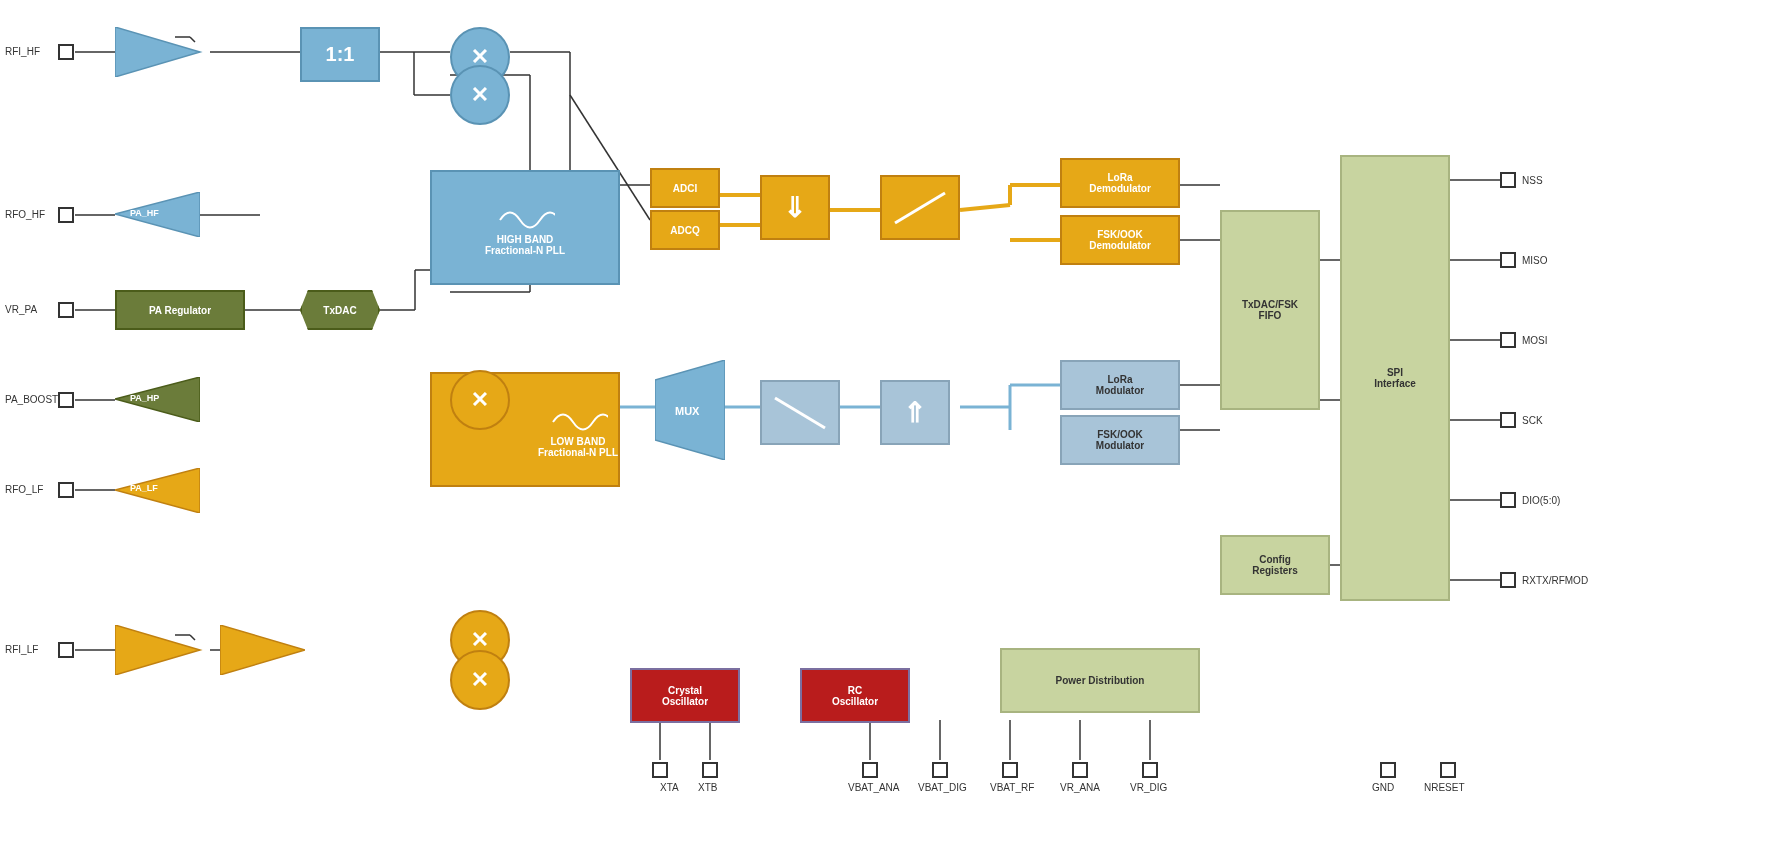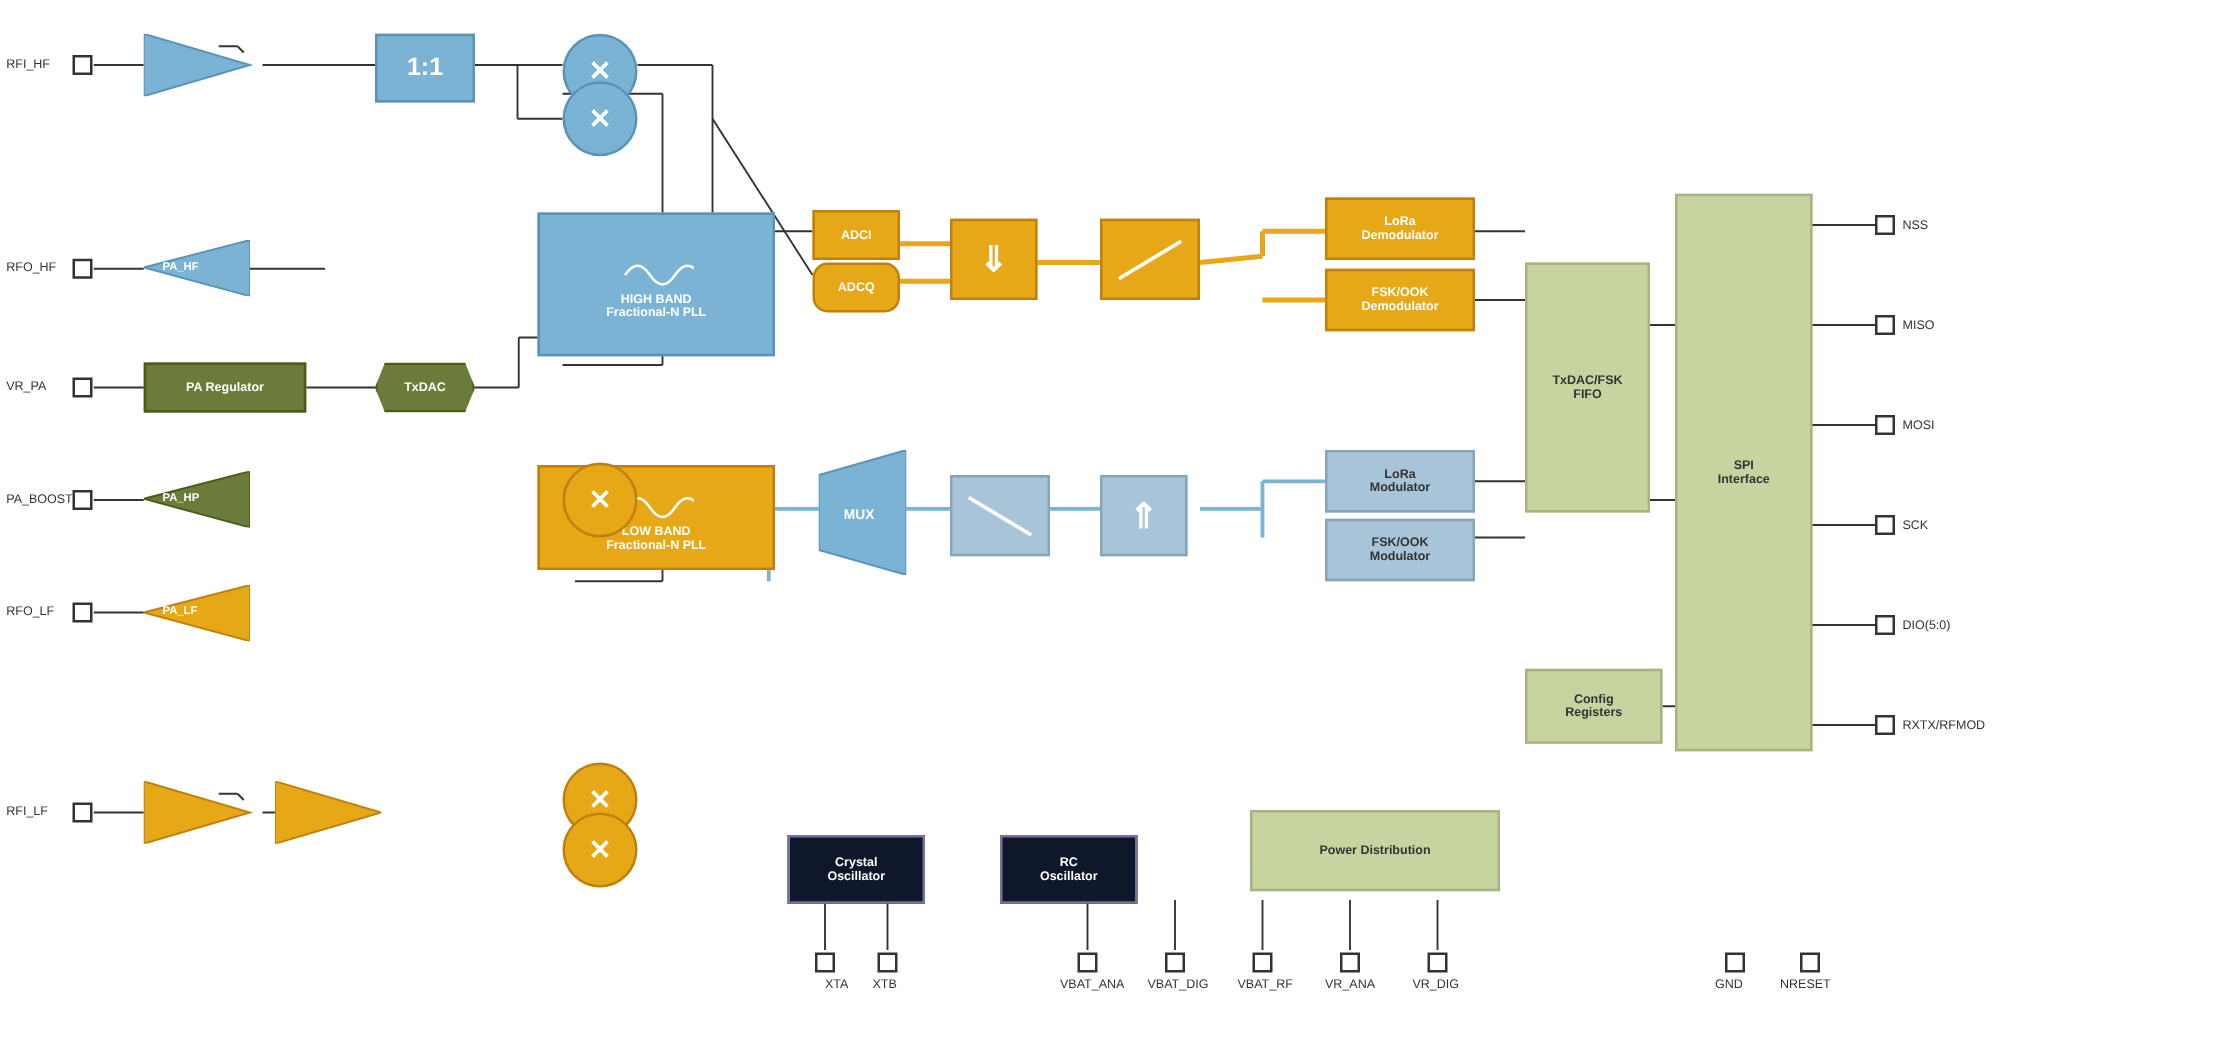--- a/index.html
+++ b/index.html
@@ -23,21 +23,21 @@
       justify-content: center;
       text-align: center;
       font-weight: bold;
       font-size: 10px;
       border: 2px solid rgba(0,0,0,0.3);
     }
     
     .blue { background: #7ab3d4; border-color: #5a93b4; color: #fff; }
     .orange { background: #e6a817; border-color: #c08010; color: #fff; }
     .green-dark { background: #6b7c3a; border-color: #4b5c1a; color: #fff; }
-    .purple { background: #0f172a; border-color: #7b6fa0; color: #fff; }
+    .purple { background: #b91c1c; border-color: #7b6fa0; color: #fff; }
     .green-light { background: #c8d4a0; border-color: #a8b480; color: #333; }
     .blue-light { background: #a8c4d8; border-color: #88a4b8; color: #333; }
     
     .terminal {
       position: absolute;
       width: 16px;
       height: 16px;
       border: 2px solid #333;
       background: #fff;
     }
@@ -228,21 +228,21 @@
     <div style="display:flex; flex-direction:column; align-items:center;">
 
       <svg width="60" height="30" style="margin-bottom:4px;">
         <path d="M5,20 Q15,5 25,20 Q35,35 45,20 Q55,5 65,20" fill="none" stroke="#fff" stroke-width="2"></path>
       </svg>
       <span style="white-space:pre-line; font-size:10px;">HIGH BAND
 Fractional-N PLL</span>
     </div>
   </div>
 
-  <div class="block orange" style="left:430px; top:372px; width:190px; height:84px;">
+  <div class="block orange" style="left:430px; top:372px; width:190px; height:115px;justify-content:flex-end;">
     <div style="display:flex; flex-direction:column; align-items:center;">
       <svg width="60" height="30" style="margin-bottom:4px;">
         <path d="M5,20 Q15,5 25,20 Q35,35 45,20 Q55,5 65,20" fill="none" stroke="#fff" stroke-width="2"></path>
       </svg>
       <span style="white-space:pre-line; font-size:10px;">LOW BAND
 Fractional-N PLL</span>
     </div>
   </div>
 
   <div class="block blue mixer" style="left:450px; top:27px; width:60px; height:60px; border-radius:50%;">
@@ -261,21 +261,21 @@
     <span style="font-size:22px; color:#fff;">✕</span>
   </div>
   <div class="block orange mixer" style="left:450px; top:650px; width:60px; height:60px; border-radius:50%;">
     <span style="font-size:22px; color:#fff;">✕</span>
   </div>
 
   <div class="block orange" style="left:650px; top:168px; width:70px; height:40px;">
     <span>ADCI</span>
   </div>
 
-  <div class="block orange" style="left:650px; top:210px; width:70px; height:40px;border-radius:12px;">
+  <div class="block orange" style="left:650px; top:210px; width:70px; height:40px;">
     <span>ADCQ</span>
   </div>
 
   <div class="block orange" style="left:760px; top:175px; width:70px; height:65px;">
     <span class="arrow-down-block">⇓</span>
   </div>
 
   <div class="block orange" style="left:880px; top:175px; width:80px; height:65px;">
     <svg width="60" height="50">
       <path d="M5,40 L55,10" fill="none" stroke="#fff" stroke-width="3"></path>

